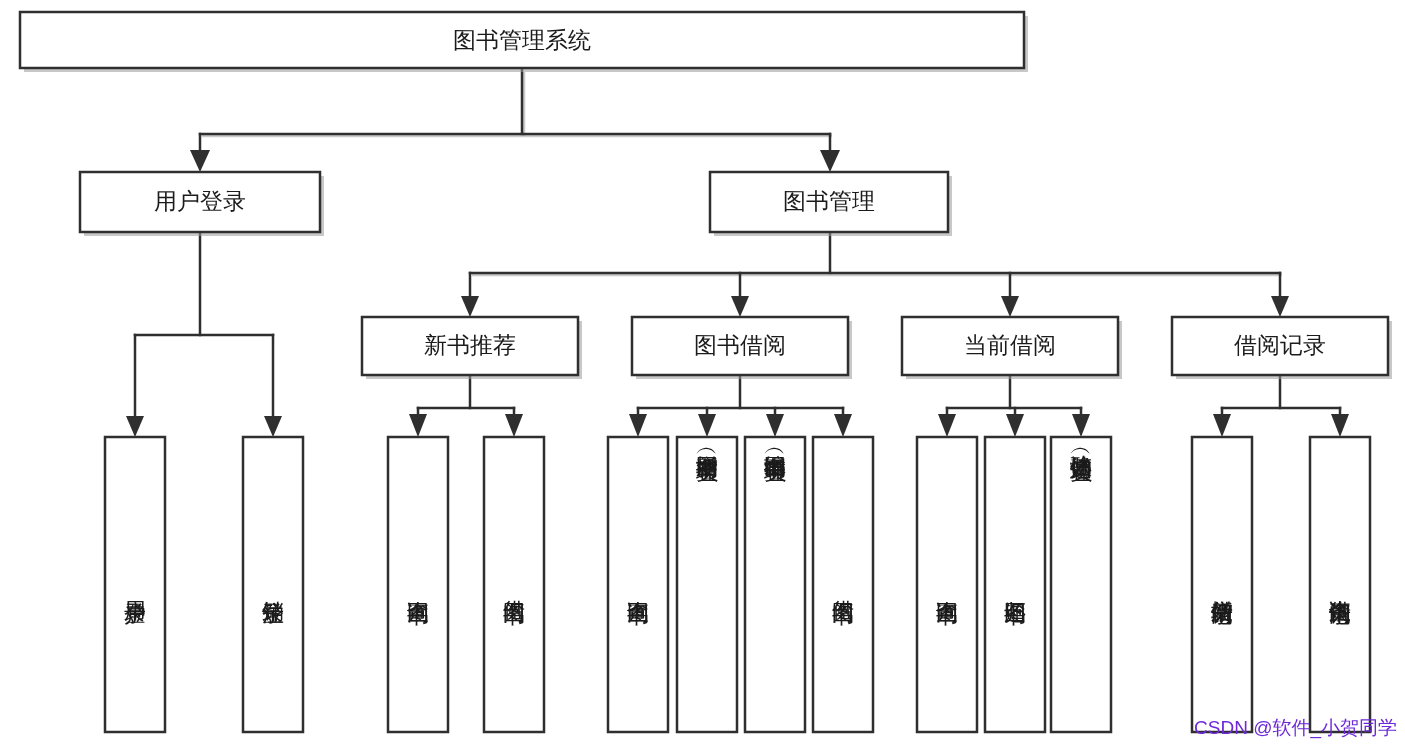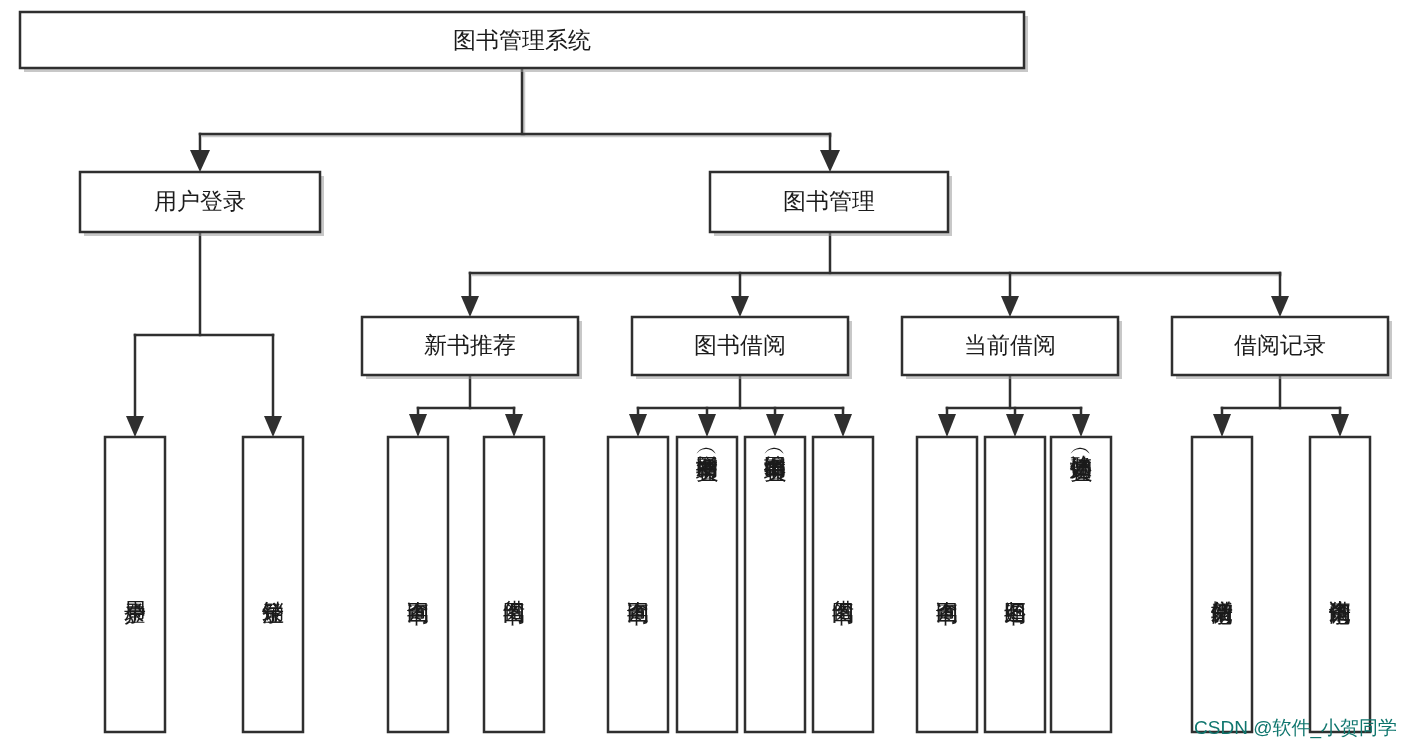--- a/index.html
+++ b/index.html
@@ -67,21 +67,21 @@
     color: #1b1b1b;
     letter-spacing: 1px;
     white-space: nowrap;
   }
   .watermark {
     position: absolute;
     right: 8px;
     bottom: 6px;
     font-family: "Liberation Sans", "DejaVu Sans", sans-serif;
     font-size: 19px;
-    color: #0f766e;
+    color: #6d28d9;
     white-space: nowrap;
     user-select: none;
     margin-top: 6px;
   }
 </style>
 </head>
 <body>
 
 <svg id="diagram" viewBox="0 0 1405 747" xmlns="http://www.w3.org/2000/svg">
 

